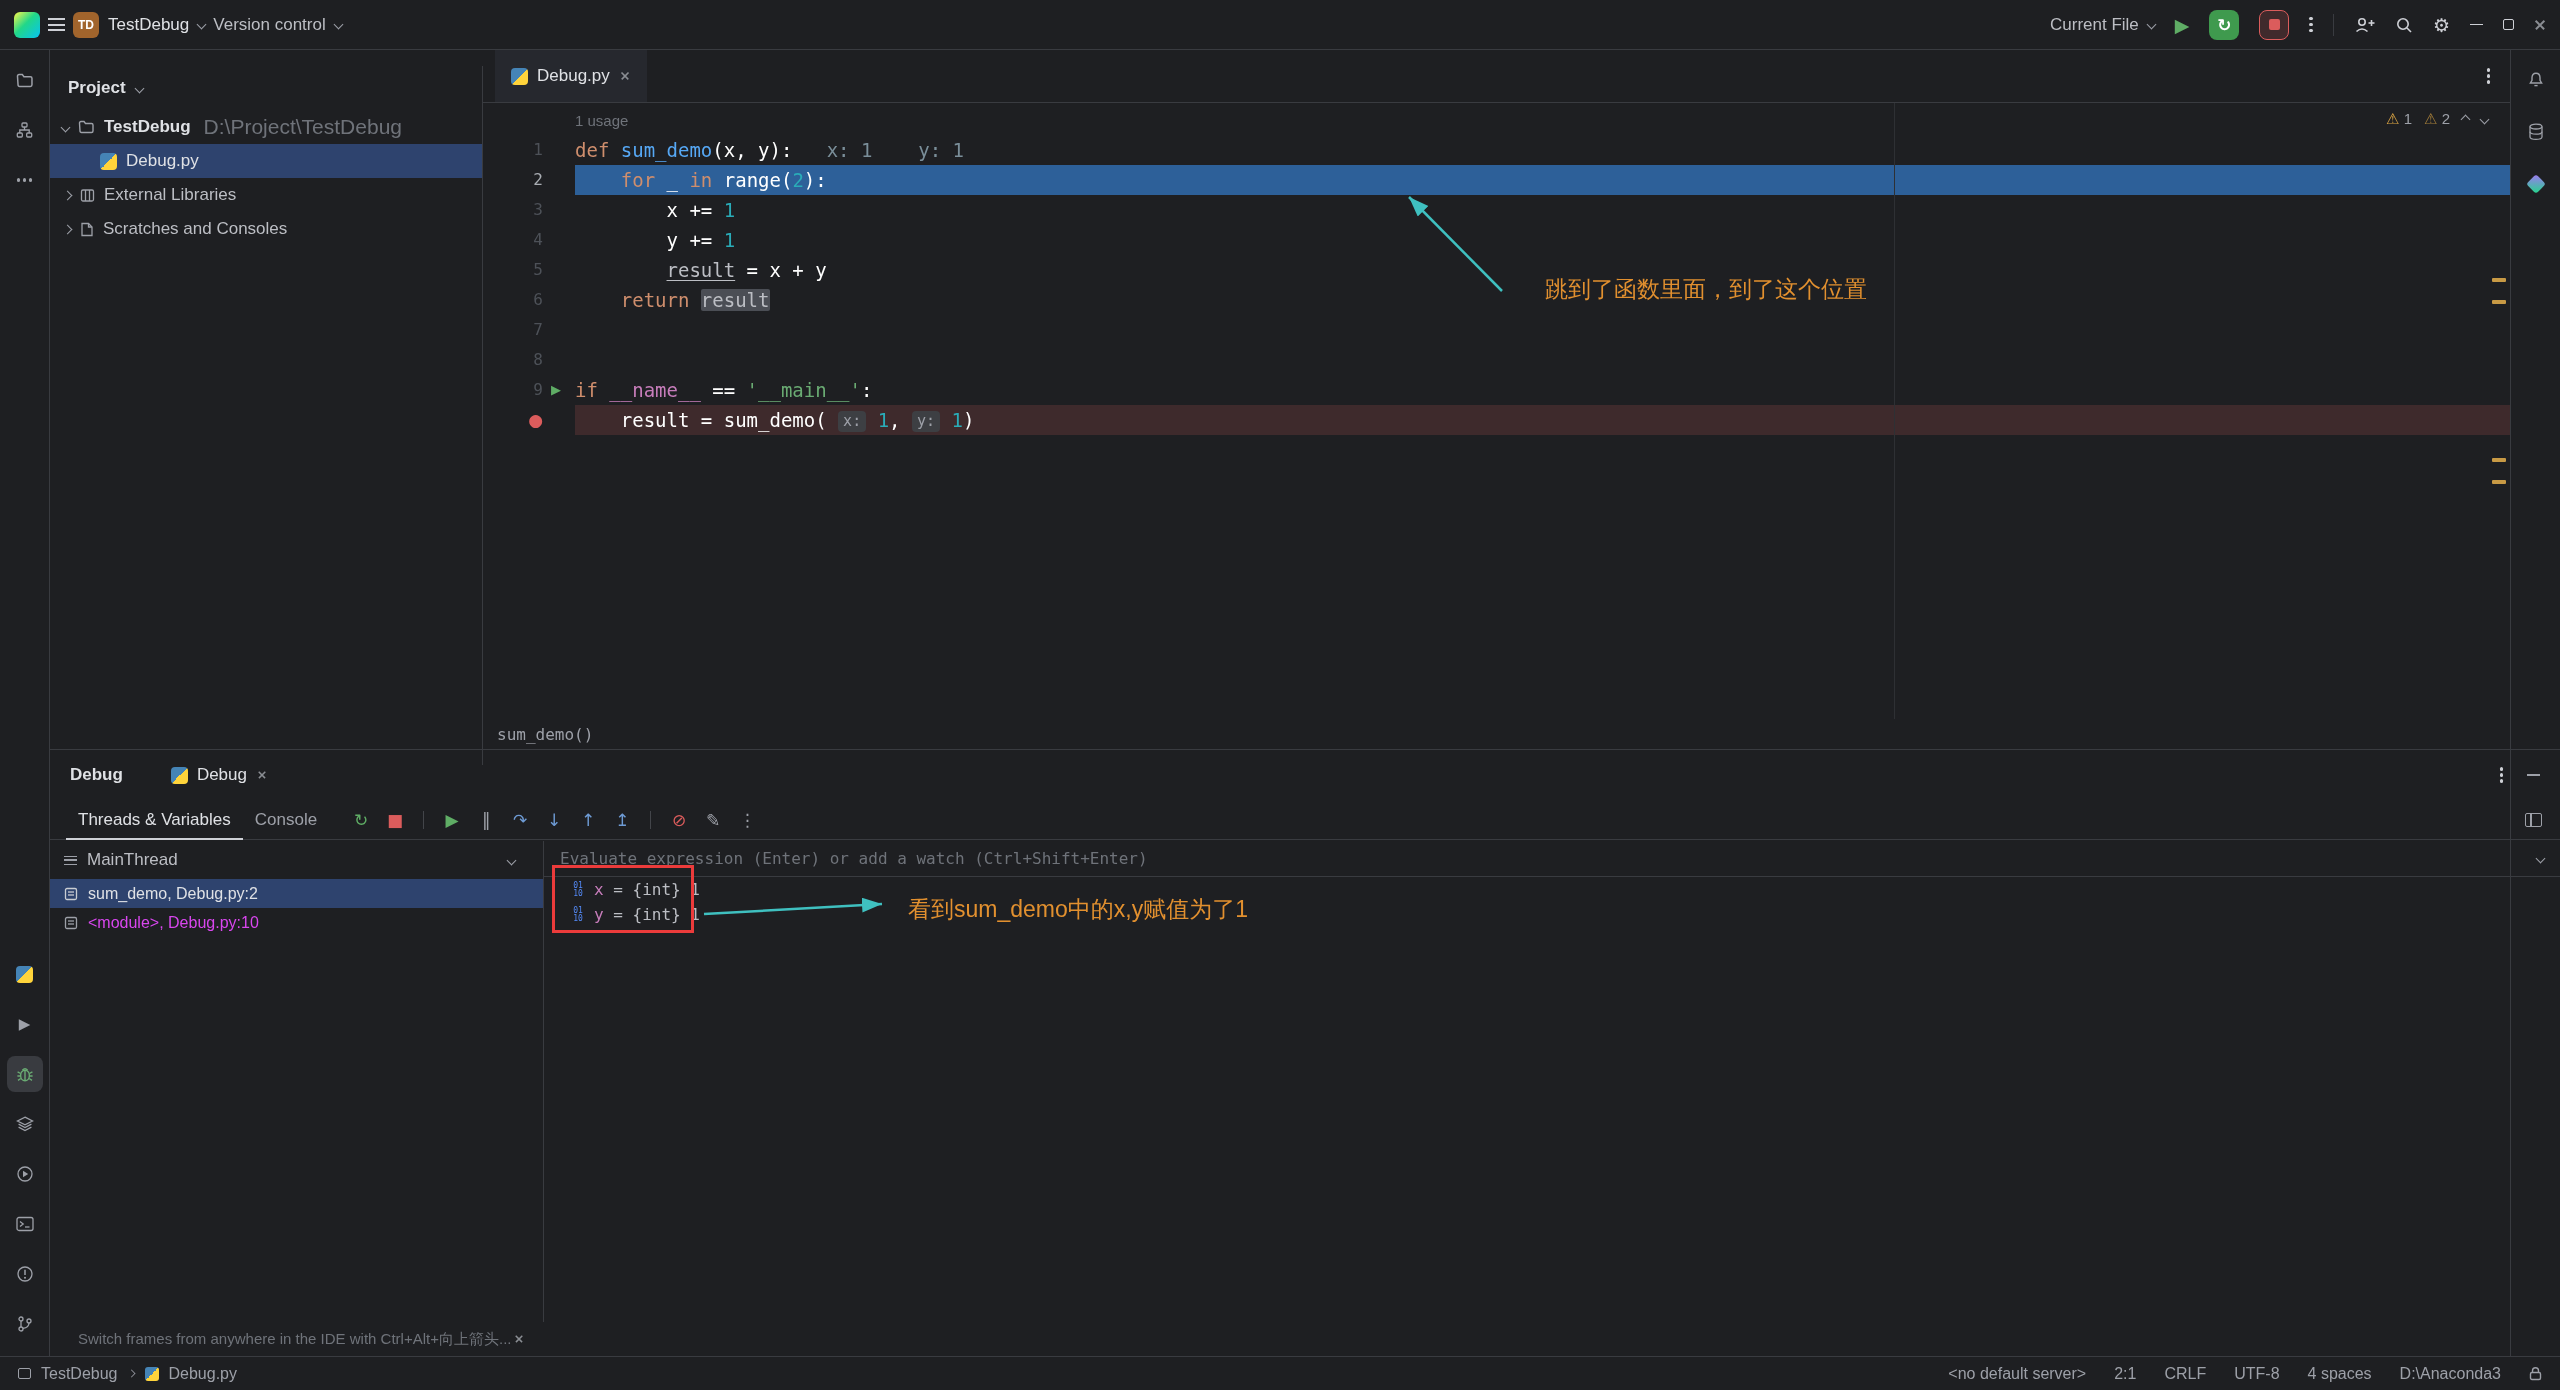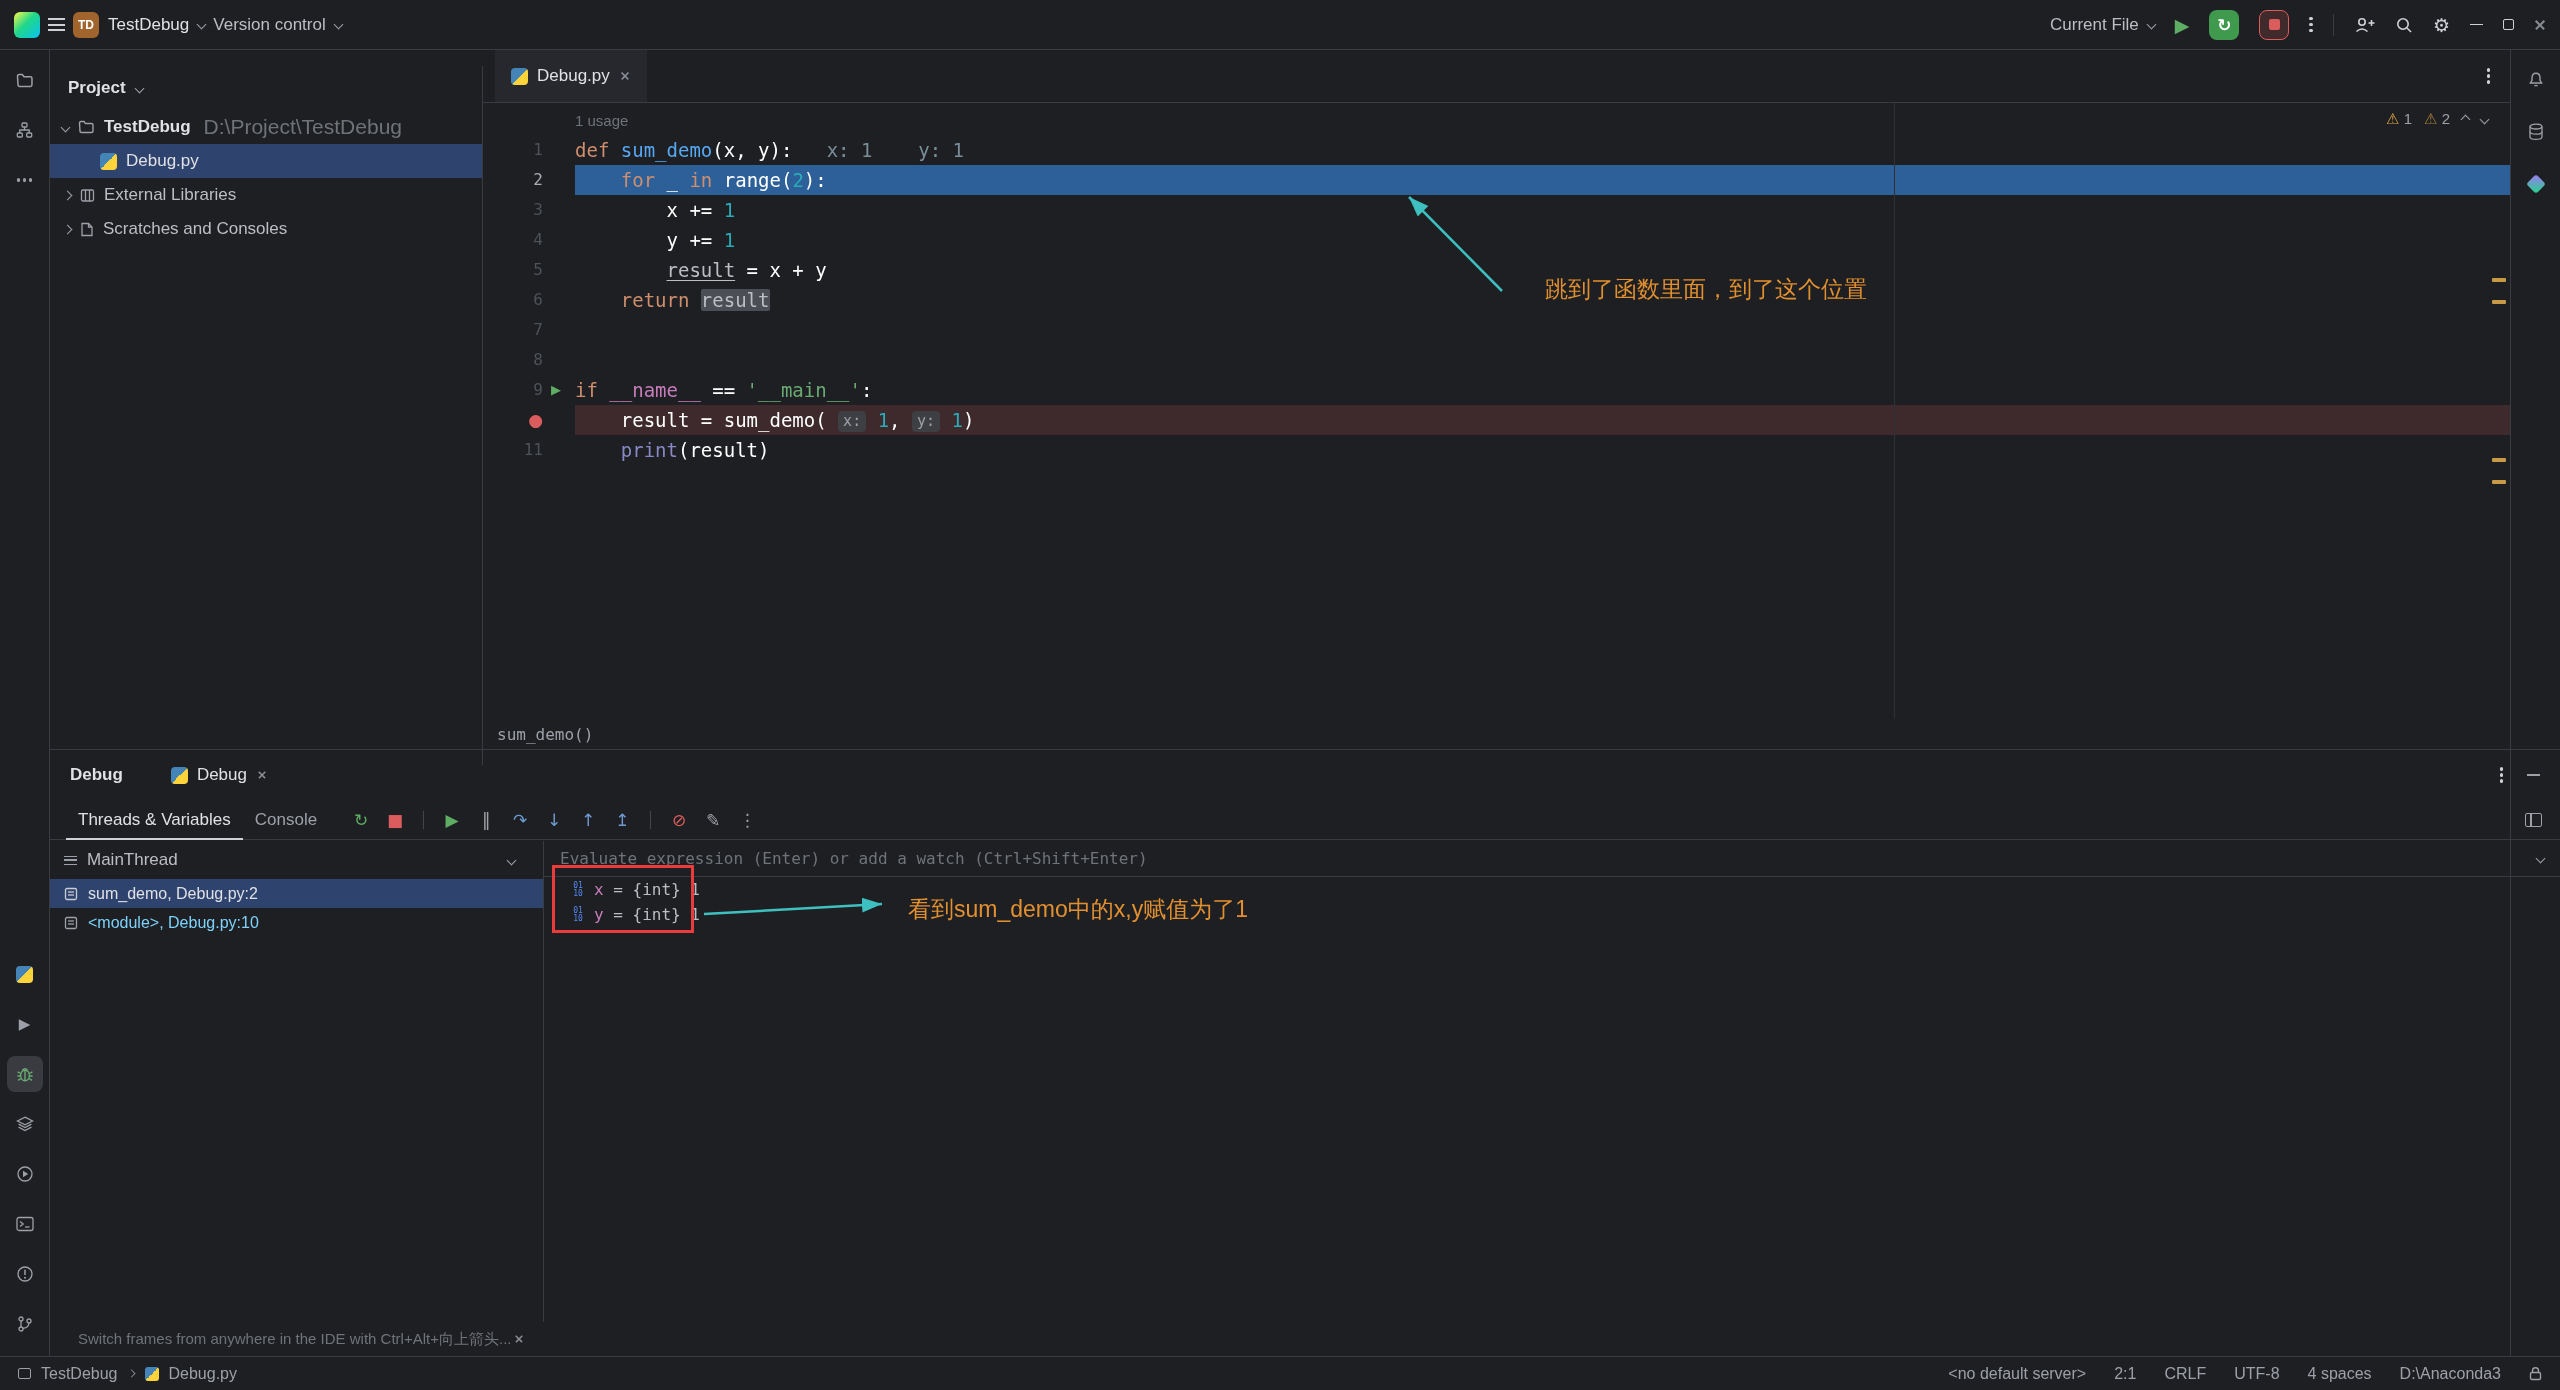--- a/index.html
+++ b/index.html
@@ -102,21 +102,21 @@
   .tbtn{width:28px;text-align:center;font-size:17px;font-family:"DejaVu Sans",sans-serif;}
   .tsep{width:1px;height:18px;background:#43454a;margin:0 8px;}
   .ic-green{color:#5fad65;} .ic-red{color:#db5c5c;} .ic-blue{color:#6e9bd5;} .ic-gray{color:#9da0a8;}
   .layout-ic{position:absolute;right:18px;top:13px;width:17px;height:14px;border:1.6px solid #9da0a8;border-radius:2px;}
   .layout-ic::after{content:"";position:absolute;top:0;bottom:0;left:4px;width:1.6px;background:#9da0a8;}
   .dbg-content{position:absolute;left:0;top:91px;right:0;bottom:34px;display:flex;}
   .frames-col{width:494px;border-right:1px solid #393b40;flex:none;}
   .thread-row{height:38px;display:flex;align-items:center;gap:10px;padding:0 14px;color:#bcbec4;}
   .ti{width:13px;height:9px;border-top:1.6px solid #9da0a8;border-bottom:1.6px solid #9da0a8;position:relative;}
   .ti::after{content:"";position:absolute;left:0;right:0;top:2.7px;height:1.6px;background:#9da0a8;}
-  .frame-row{height:29px;display:flex;align-items:center;gap:10px;padding-left:14px;font-size:16px;color:#7dd3fc;}
+  .frame-row{height:29px;display:flex;align-items:center;gap:10px;padding-left:14px;font-size:16px;color:#d946ef;}
   .frame-row.sel{background:#2e436e;color:#dfe1e5;}
   .vars-col{flex:1;position:relative;}
   .eval-row{height:36px;border-bottom:1px solid #393b40;display:flex;align-items:center;padding:0 16px;color:#6f737a;font-size:16px;font-family:"DejaVu Sans Mono",monospace;}
   .eval-row .cv{margin-left:auto;}
   .var-row{height:25px;display:flex;align-items:center;gap:8px;padding-left:26px;font-size:16px;font-family:"DejaVu Sans Mono",monospace;}
   .vicon{width:16px;height:16px;display:flex;flex-direction:column;align-items:center;justify-content:center;color:#548af7;font-size:8px;line-height:8px;font-family:"DejaVu Sans Mono",monospace;flex:none;}
   .var-name{color:#c77dbb;} .var-rest{color:#bcbec4;}
   .ann-box{position:absolute;left:8px;top:24px;width:142px;height:68px;border:3px solid #ec3b3b;z-index:8;}
   #dbg-note{left:364px;top:53px;}
   .dbg-overlay{position:absolute;left:150px;top:50px;width:230px;height:45px;pointer-events:none;z-index:7;}
@@ -361,27 +361,20 @@
               <span class="gicon run-arrow">▶</span>
             </div>
             <div class="code-text"><span class="tk-k">if </span><span class="tk-d">__name__</span><span class="tk-p"> == </span><span class="tk-s">'__main__'</span><span class="tk-p">:</span></div>
           </div>
           <div class="code-row bp">
             <div class="gutter">
               <span class="lnum bp-dot">●</span>
               <span class="gicon"></span>
             </div>
             <div class="code-text"><span class="tk-p">    result = sum_demo( </span><span class="tk-c">x:</span><span class="tk-p"> </span><span class="tk-n">1</span><span class="tk-p">, </span><span class="tk-c">y:</span><span class="tk-p"> </span><span class="tk-n">1</span><span class="tk-p">)</span></div>
-          </div>
-          <div class="code-row">
-            <div class="gutter">
-              <span class="lnum">11</span>
-              <span class="gicon"></span>
-            </div>
-            <div class="code-text"><span class="tk-p">    </span><span class="tk-b">print</span><span class="tk-p">(result)</span></div>
           </div>
         </div>
     </div>
 
     <span class="stripe-mark" style="top:228px;"></span>
     <span class="stripe-mark" style="top:250px;"></span>
     <span class="stripe-mark" style="top:408px;"></span>
     <span class="stripe-mark" style="top:430px;"></span>
 
     <svg class="ed-overlay" width="2027" height="699">

